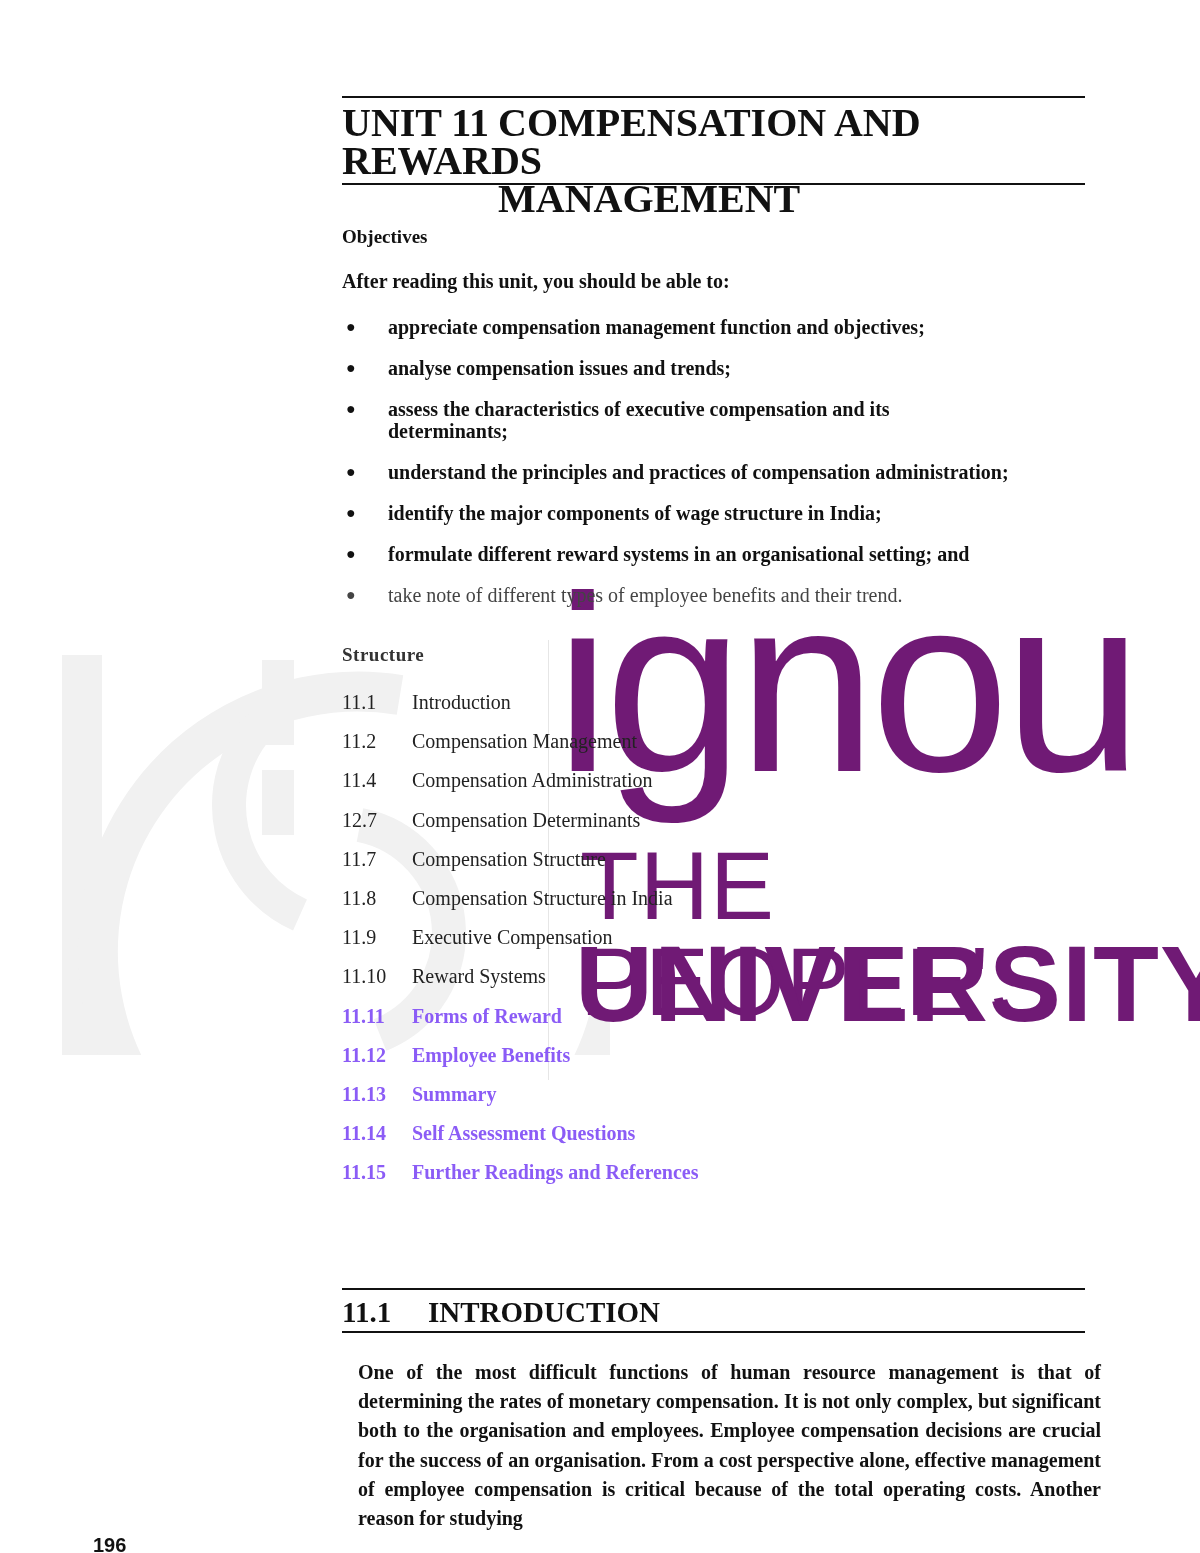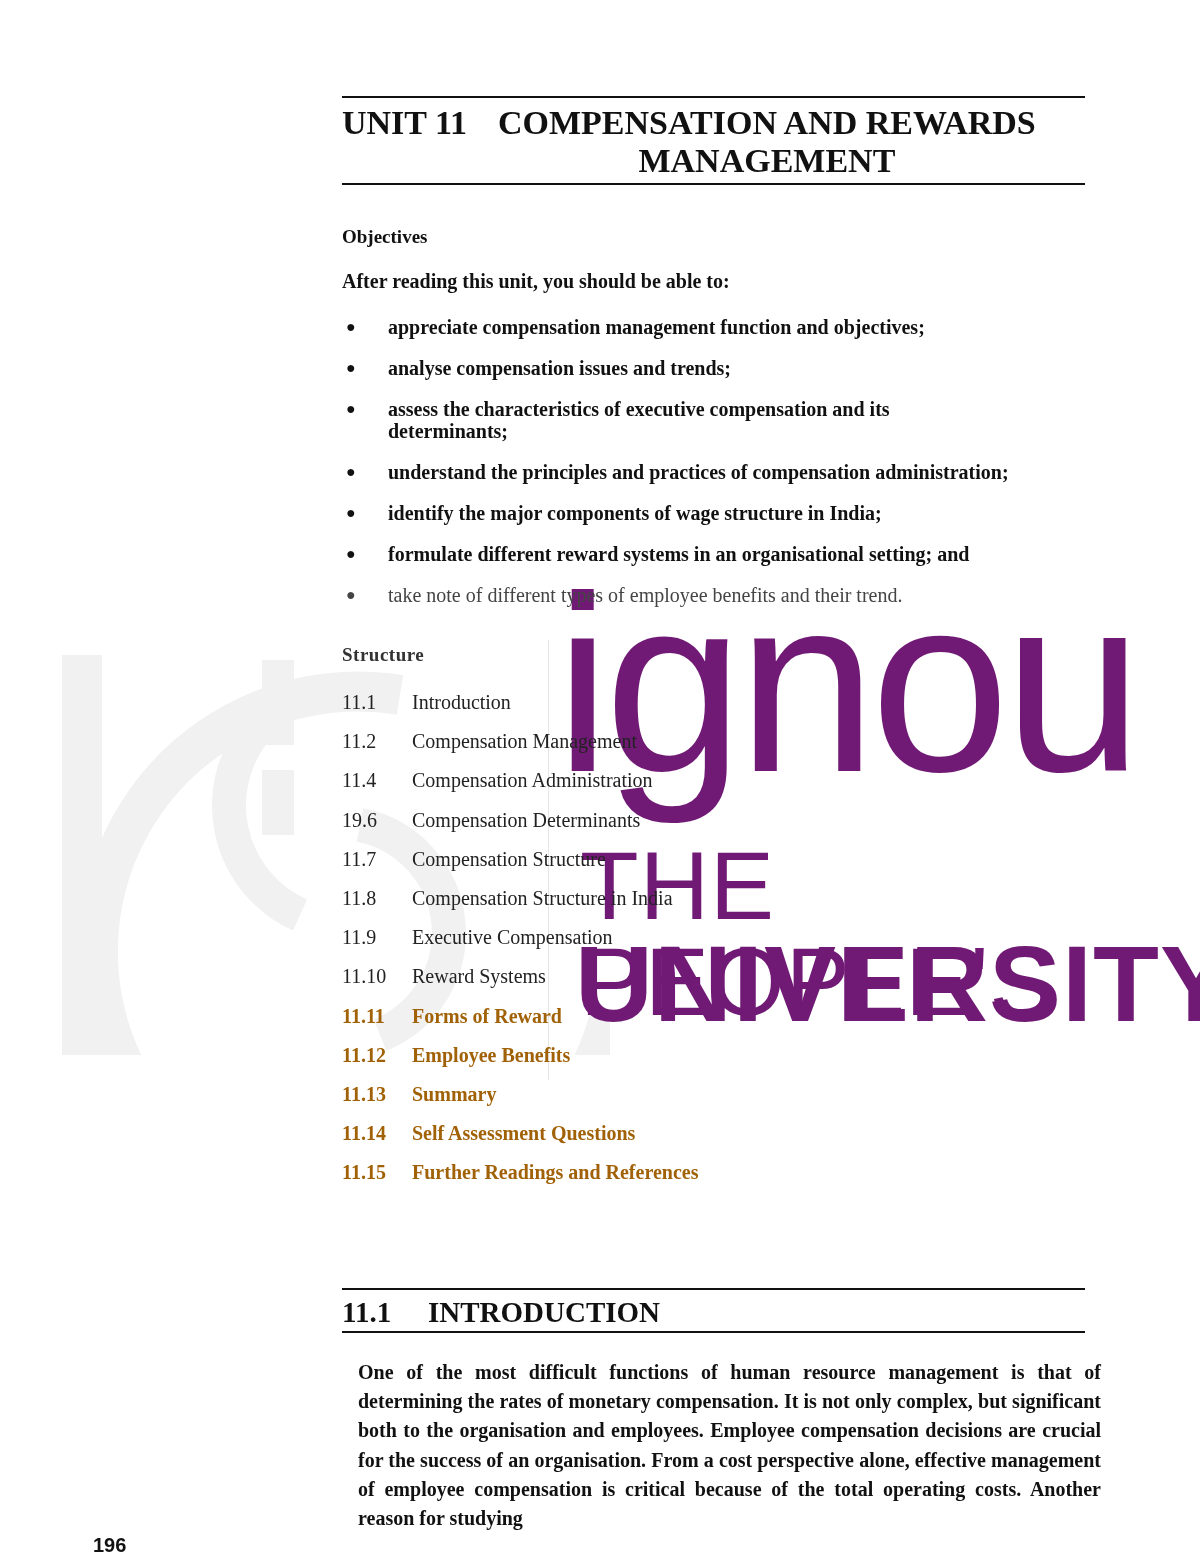--- a/index.html
+++ b/index.html
@@ -11,36 +11,36 @@
   
   .wm { position: absolute; color: #701a75; font-family: "Liberation Sans", sans-serif; z-index: 0; }
   .wm-logo { position: absolute; left: 50px; top: 655px; width: 560px; height: 400px; z-index: 0; }
   .wm-ignou { left: 555px; top: 560px; font-size: 250px; line-height: 1; letter-spacing: -6px; }
   .wm-people { left: 580px; top: 838px; font-size: 96px; line-height: 1; letter-spacing: 1px; }
   .wm-univ { left: 575px; top: 930px; font-size: 108px; font-weight: bold; line-height: 1; letter-spacing: 1px; }
   .wm-vline { position: absolute; left: 548px; top: 640px; width: 1px; height: 440px; background: #e6e6e6; }
 
   .page { position: absolute; left: 342px; top: 0; width: 743px; z-index: 1; }
   .rule { position: absolute; left: 0; width: 743px; height: 2px; background: #111; }
-  .unit-title { position: absolute; top: 104px; left: 0; font-size: 34px; font-weight: bold; line-height: 38px; }
+  .unit-title { position: absolute; top: 104px; left: 0; font-size: 40px; font-weight: bold; line-height: 38px; }
   .unit-title .num { display: inline-block; width: 156px; }
-  .unit-title .l2 { display: block; padding-left: 156px; text-align: center; }
+  .unit-title .l2 { display: block; padding-left: 156px; }
 
   .h-obj { position: absolute; top: 226px; font-size: 19px; font-weight: bold; }
   .intro-line { position: absolute; top: 270px; font-size: 20px; font-weight: bold; }
   .bullets { position: absolute; top: 316px; left: 0; margin: 0; padding: 0; list-style: none; width: 743px; }
   .bullets li { position: relative; padding-left: 46px; font-size: 20px; line-height: 22px; margin-bottom: 19px; font-weight: bold; }
   .bullets li.light { font-weight: normal; color: #444; }
   .bullets li .dot { position: absolute; left: 4px; top: 0; font-size: 16px; }
 
   .h-struct { position: absolute; top: 644px; font-size: 19px; font-weight: bold; color: #333; letter-spacing: 0.5px; }
   .toc { position: absolute; top: 689px; left: 0; margin: 0; padding: 0; list-style: none; }
   .toc li { height: 39.2px; font-size: 20px; line-height: 26px; color: #222; white-space: nowrap; }
   .toc li .n { display: inline-block; width: 70px; }
-  .toc li.bold { font-weight: bold; color: #a16207; }
+  .toc li.bold { font-weight: bold; color: #8b5cf6; }
 
   .sec-head { position: absolute; top: 1294px; left: 0; font-size: 29px; font-weight: bold; line-height: 36px; }
   .sec-head .n { display: inline-block; width: 86px; }
   .para { position: absolute; top: 1358px; left: 0; width: 743px; font-size: 20px; line-height: 29.2px; text-align: justify; font-weight: bold; margin-left: 16px; }
 
   .page-num { position: absolute; left: 93px; top: 1534px; font-size: 20px; font-weight: bold; font-family: "Liberation Sans", sans-serif; z-index: 1; }
 </style>
 </head>
 <body>
 
@@ -78,21 +78,21 @@
     <li><span class="dot">●</span><span>identify the major components of wage structure in India;</span></li>
     <li><span class="dot">●</span><span>formulate different reward systems in an organisational setting; and</span></li>
     <li class="light"><span class="dot">●</span><span>take note of different types of employee benefits and their trend.</span></li>
   </ul>
 
   <div class="h-struct">Structure</div>
   <ul class="toc">
     <li><span class="n">11.1</span><span>Introduction</span></li>
     <li><span class="n">11.2</span><span>Compensation Management</span></li>
     <li><span class="n">11.4</span><span>Compensation Administration</span></li>
-    <li><span class="n">19.6</span><span>Compensation Determinants</span></li>
+    <li><span class="n">12.7</span><span>Compensation Determinants</span></li>
     <li><span class="n">11.7</span><span>Compensation Structure</span></li>
     <li><span class="n">11.8</span><span>Compensation Structure in India</span></li>
     <li><span class="n">11.9</span><span>Executive Compensation</span></li>
     <li><span class="n">11.10</span><span>Reward Systems</span></li>
     <li class="bold"><span class="n">11.11</span><span>Forms of Reward</span></li>
     <li class="bold"><span class="n">11.12</span><span>Employee Benefits</span></li>
     <li class="bold"><span class="n">11.13</span><span>Summary</span></li>
     <li class="bold"><span class="n">11.14</span><span>Self Assessment Questions</span></li>
     <li class="bold"><span class="n">11.15</span><span>Further Readings and References</span></li>
   </ul>

